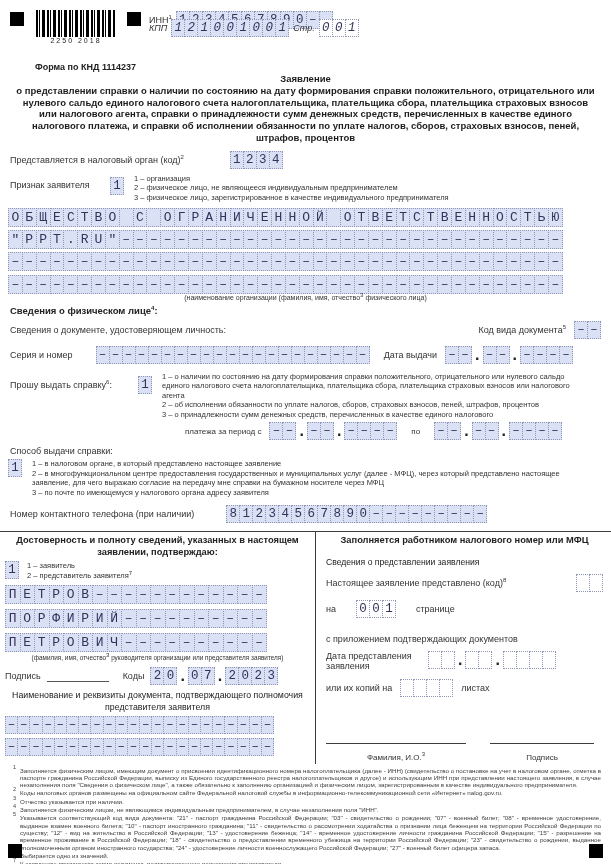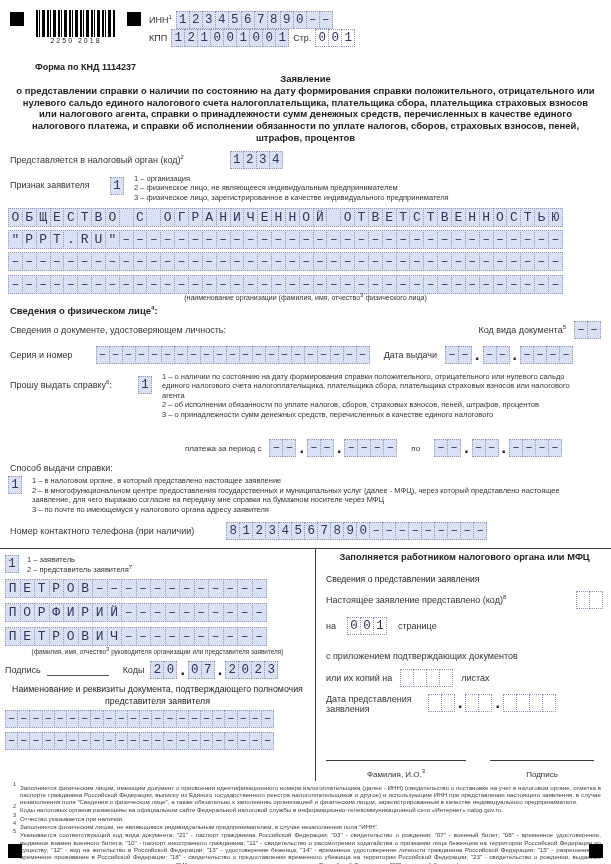--- a/index.html
+++ b/index.html
@@ -66,21 +66,21 @@
         <span class="cell">5</span>
         <span class="cell">6</span>
         <span class="cell">7</span>
         <span class="cell">8</span>
         <span class="cell">9</span>
         <span class="cell">0</span>
         <span class="cell">–</span>
         <span class="cell">–</span>
       </span>
   </div>
-  <div class="hdr-row" style="left:149px;top:29px;">
+  <div class="hdr-row" style="left:149px;top:19px;font-style:italic;">
     <span class="lbl">КПП</span>
     <span class="cells">
         <span class="cell">1</span>
         <span class="cell">2</span>
         <span class="cell">1</span>
         <span class="cell">0</span>
         <span class="cell">0</span>
         <span class="cell">1</span>
         <span class="cell">0</span>
         <span class="cell">0</span>
@@ -362,21 +362,21 @@
     </span>
     <span class="cells" style="margin-top:4px;">
         <span class="cell">1</span>
       </span>
     <div class="opts" style="margin-left:10px;width:430px;">
       <div>1 – о наличии по состоянию на дату формирования справки положительного, отрицательного или нулевого сальдо единого налогового счета налогоплательщика, плательщика сбора, плательщика страховых взносов или налогового агента</div>
       <div>2 – об исполнении обязанности по уплате налогов, сборов, страховых взносов, пеней, штрафов, процентов</div>
       <div>3 – о принадлежности сумм денежных средств, перечисленных в качестве единого налогового</div>
     </div>
   </div>
-  <div class="row" style="margin:20px 0 0 185px;gap:8px;">
+  <div class="row" style="margin:3px 0 0 185px;gap:8px;">
     <span class="lbl" style="font-size:8px;">платежа за период с</span>
     <span class="dategroup">
       <span class="cells">
           <span class="cell">–</span>
           <span class="cell">–</span>
         </span>
         <span class="dot"></span>
       <span class="cells">
           <span class="cell">–</span>
           <span class="cell">–</span>
@@ -445,20 +445,21 @@
         <span class="cell">–</span>
         <span class="cell">–</span>
         <span class="cell">–</span>
       </span>
   </div>
 
   <hr class="full" style="margin-top:8px;">
 
   <div class="cols">
     <div class="col-l">
+      <div class="colhead">Достоверность и полноту сведений, указанных в настоящем заявлении, подтверждаю:</div>
       <div class="row" style="margin-top:3px;align-items:flex-start;">
         <span class="cells">
             <span class="cell">1</span>
           </span>
         <div class="opts" style="margin-left:8px;">
           <div>1 – заявитель</div>
           <div><span>2 – представитель заявителя</span><sup>7</sup></div>
         </div>
       </div>
       <div class="cells name" style="margin-top:5px;">
@@ -592,70 +593,70 @@
           <span class="cell">–</span>
           <span class="cell">–</span>
           <span class="cell">–</span>
           <span class="cell">–</span>
           <span class="cell">–</span>
           <span class="cell">–</span>
         </div>
     </div>
 
     <div class="col-r">
-      <div class="colhead">Заполняется работником налогового органа или МФЦ</div>
+      <div class="colhead">Заполняется работником налогового номер или МФЦ</div>
       <div style="text-align:left;font-size:8.6px;margin-top:10px;">Сведения о представлении заявления</div>
       <div class="row" style="margin-top:7px;justify-content:space-between;">
         <span class="lbl"><span>Настоящее заявление представлено (код)</span><sup>8</sup></span>
         <span class="cells white">
             <span class="cell">&nbsp;</span>
             <span class="cell">&nbsp;</span>
           </span>
       </div>
-      <div class="row" style="margin-top:8px;gap:11px;">
+      <div class="row" style="margin-top:8px;gap:20px;">
         <span class="lbl">на</span>
         <span class="cells white">
             <span class="cell">0</span>
             <span class="cell">0</span>
             <span class="cell">1</span>
           </span>
         <span class="lbl">странице</span>
       </div>
       <div class="lbl" style="margin-top:16px;">с приложением подтверждающих документов</div>
+      <div class="row" style="margin-top:7px;gap:16px;align-items:flex-start;">
+        <span class="lbl" style="width:86px;">Дата представления заявления</span>
+        <span class="dategroup">
+          <span class="cells white">
+              <span class="cell">&nbsp;</span>
+              <span class="cell">&nbsp;</span>
+            </span>
+            <span class="dot"></span>
+          <span class="cells white">
+              <span class="cell">&nbsp;</span>
+              <span class="cell">&nbsp;</span>
+            </span>
+            <span class="dot"></span>
+          <span class="cells white">
+              <span class="cell">&nbsp;</span>
+              <span class="cell">&nbsp;</span>
+              <span class="cell">&nbsp;</span>
+              <span class="cell">&nbsp;</span>
+            </span>
+        </span>
+      </div>
       <div class="row" style="margin-top:8px;gap:8px;">
         <span class="lbl">или их копий на</span>
         <span class="cells white">
             <span class="cell">&nbsp;</span>
             <span class="cell">&nbsp;</span>
             <span class="cell">&nbsp;</span>
             <span class="cell">&nbsp;</span>
           </span>
         <span class="lbl">листах</span>
       </div>
-      <div class="row" style="margin-top:7px;gap:16px;align-items:flex-start;">
-        <span class="lbl" style="width:86px;">Дата представления заявления</span>
-        <span class="dategroup">
-          <span class="cells white">
-              <span class="cell">&nbsp;</span>
-              <span class="cell">&nbsp;</span>
-            </span>
-            <span class="dot"></span>
-          <span class="cells white">
-              <span class="cell">&nbsp;</span>
-              <span class="cell">&nbsp;</span>
-            </span>
-            <span class="dot"></span>
-          <span class="cells white">
-              <span class="cell">&nbsp;</span>
-              <span class="cell">&nbsp;</span>
-              <span class="cell">&nbsp;</span>
-              <span class="cell">&nbsp;</span>
-            </span>
-        </span>
-      </div>
       <div class="row" style="margin-top:46px;gap:24px;">
         <div class="sigblock" style="width:140px;">
           <div class="bar"></div>
           <span class="lbl" style="font-size:8px;"><span>Фамилия, И.О.</span><sup>3</sup></span>
         </div>
         <div class="sigblock" style="width:104px;">
           <div class="bar"></div>
           <span class="lbl" style="font-size:8px;">Подпись</span>
         </div>
       </div>

